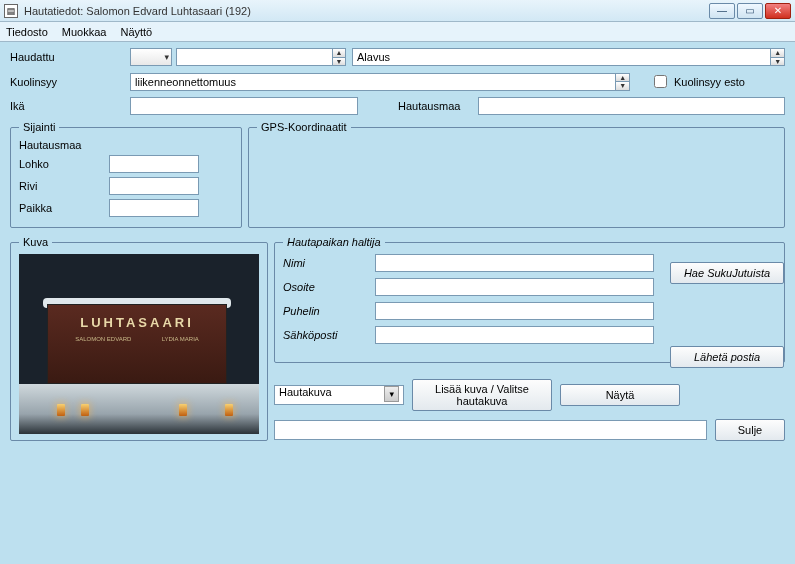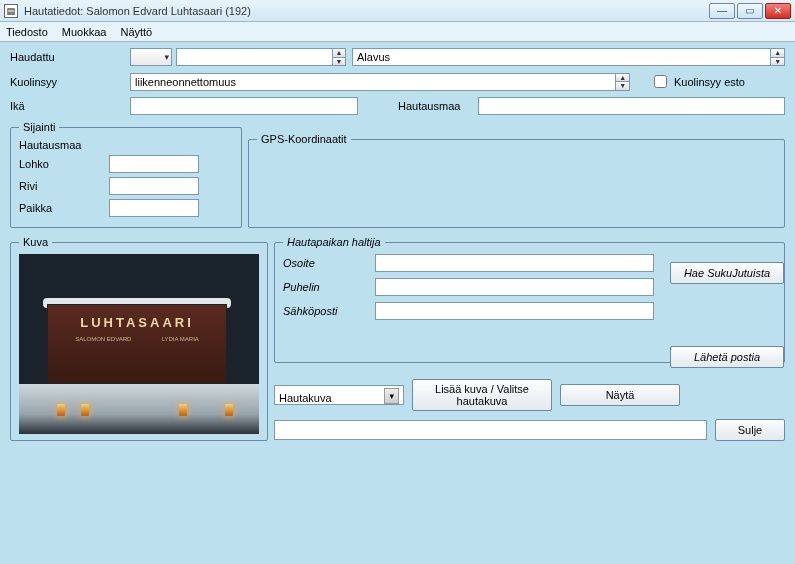--- a/index.html
+++ b/index.html
@@ -102,21 +102,21 @@
   }
   legend { padding:0 4px; background:transparent; color:#000;}
   .lower1 {
     display:flex; gap:6px; margin-top:4px;
   }
   .sijainti { width:232px; }
   .sijainti fieldset.inner { border:1px solid #6a8aa8; padding:4px 6px; min-height:80px;}
   .sij-row { display:flex; align-items:center; margin-bottom:4px; }
   .sij-row .slabel { width:90px; }
   .sij-row input { width:90px; }
-  .gps { flex:1;margin-top:12px; }
+  .gps { flex:1; }
   .gps-grid { display:grid; grid-template-columns:100px 120px 200px; row-gap:10px; align-items:center; margin-top:8px;}
   .radio-row { display:flex; align-items:center; gap:4px;}
   .lower2 { display:flex; gap:6px; margin-top:8px; }
   .kuva { width:258px; }
   .kuva .img-holder {
     width:240px; height:180px;
     background:#1a222b;
     position:relative;
     overflow:hidden;
   }
@@ -151,21 +151,21 @@
     background:linear-gradient(#fdfdfd,#e3e9ee);
     padding:0 10px;
     font:inherit;
     cursor:pointer;
     border-radius:2px;
   }
   .btn.wide { width:114px; }
   .hae-btn { position:absolute; right:0; top:14px; }
   .laheta-btn { position:absolute; right:0; top:98px; }
   .bottom-row { display:flex; align-items:center; gap:8px; margin-top:16px; }
-  .bottom-row .combo2 { width:130px; height:20px; border:1px solid #7a9ab3; background:#fff; display:flex; align-items:flex-end; padding:0 4px; cursor:pointer;}
+  .bottom-row .combo2 { width:130px; height:20px; border:1px solid #7a9ab3; background:#fff; display:flex; align-items:flex-start; padding:0 4px; cursor:pointer;}
   .bottom-row .combo2::after{content:"▾"; margin-left:auto; font-size:9px; background:linear-gradient(#eee,#ccc); padding:2px 4px; border:1px solid #999;}
   .status-row { display:flex; align-items:center; margin-top:8px; gap:8px;justify-content:center;}
   .status-row input { flex:1; height:20px; }
   .checkbox-row { display:flex; align-items:center; gap:4px; }
 </style>
 </head>
 <body>
 
 <div class="titlebar">
   <div class="app-icon">▤</div>
@@ -275,20 +275,24 @@
           <div class="candle c3"></div>
           <div class="candle c4"></div>
       </div>
     </fieldset>
 
     <div style="flex:1; display:flex; flex-direction:column;">
       <fieldset class="haltija">
         <legend>Hautapaikan haltija</legend>
         <div style="padding-right:122px;">
           <div class="h-row">
+            <div class="hlabel">Nimi</div>
+            <input type="text" value="" style="">
+          </div>
+          <div class="h-row">
             <div class="hlabel">Osoite</div>
             <input type="text" value="" style="">
           </div>
           <div class="h-row">
             <div class="hlabel">Puhelin</div>
             <input type="text" value="" style="">
           </div>
           <div class="h-row">
             <div class="hlabel">Sähköposti</div>
             <input type="text" value="" style="">

